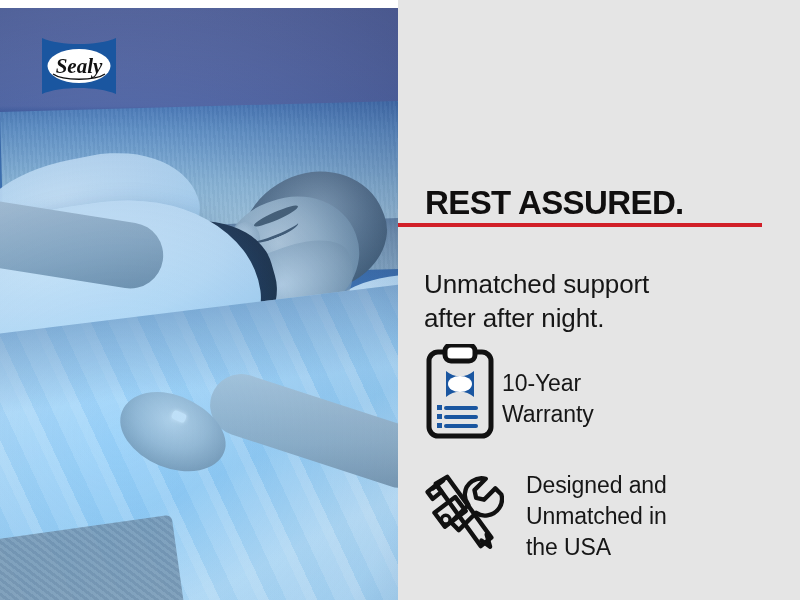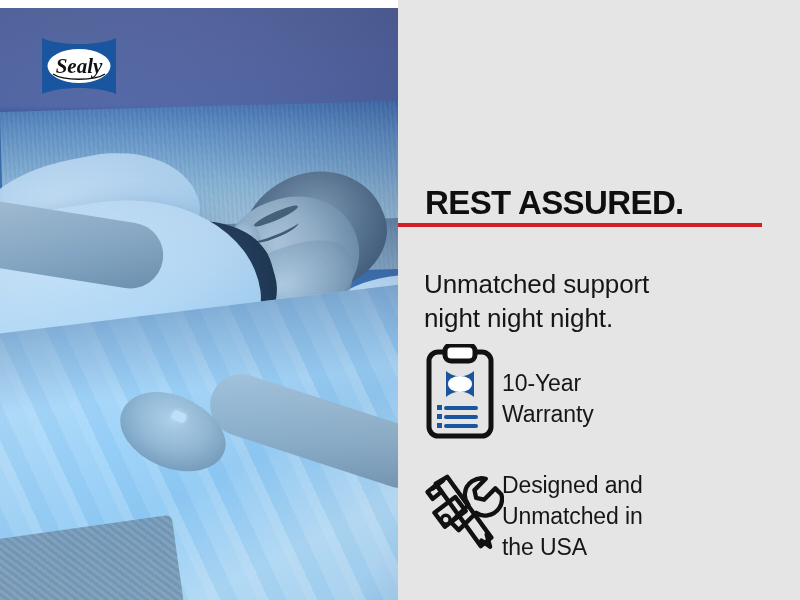--- a/index.html
+++ b/index.html
@@ -224,21 +224,21 @@
     position:absolute;left:26px;display:flex;align-items:center;
   }
   .feature.f1{top:344px;}
   .feature.f2{top:462px;}
   .feat-icon{width:78px;flex:0 0 78px;height:96px;}
   .feat-icon svg{display:block;}
   .feat-text{
     font-size:23px;line-height:31px;font-weight:400;color:#161616;
     letter-spacing:-0.1px;padding-top:14px;width:230px;
   }
-  .feature.f2 .feat-text{padding-top:8px;}
+  .feature.f2 .feat-text{padding-top:8px;margin-left:24px;}
 </style>
 </head>
 <body>
 
 <div class="ad">
 
   <div class="photo">
     <div class="ph-wall"></div>
     <div class="ph-headboard"></div>
     <div class="ph-hbshadow"></div>
@@ -277,21 +277,21 @@
   </div>
 
   <div class="panel">
 
     <h1 class="headline">REST ASSURED.</h1>
 
     <div class="rule"></div>
 
     <div class="subhead">
       <div>Unmatched support</div>
-      <div>night night night.</div>
+      <div>after after night.</div>
     </div>
 
     <div class="feature f1">
       <div class="feat-icon">
         <svg width="72" height="96" viewBox="0 0 72 96" xmlns="http://www.w3.org/2000/svg">
           <rect x="5" y="8" width="62" height="84" rx="9" ry="9" fill="none" stroke="#111111" stroke-width="5"></rect>
           <rect x="21" y="1" width="30" height="16" rx="6" ry="6" fill="#ffffff" stroke="#111111" stroke-width="5"></rect>
           <path d="M22 27 C30 34 42 34 50 27 L50 53 C42 46 30 46 22 53 Z" fill="#1a56a0"></path>
           <ellipse cx="36" cy="40" rx="12" ry="8" fill="#ffffff"></ellipse>
           <g stroke="#1a56a0" stroke-width="4" stroke-linecap="round">

